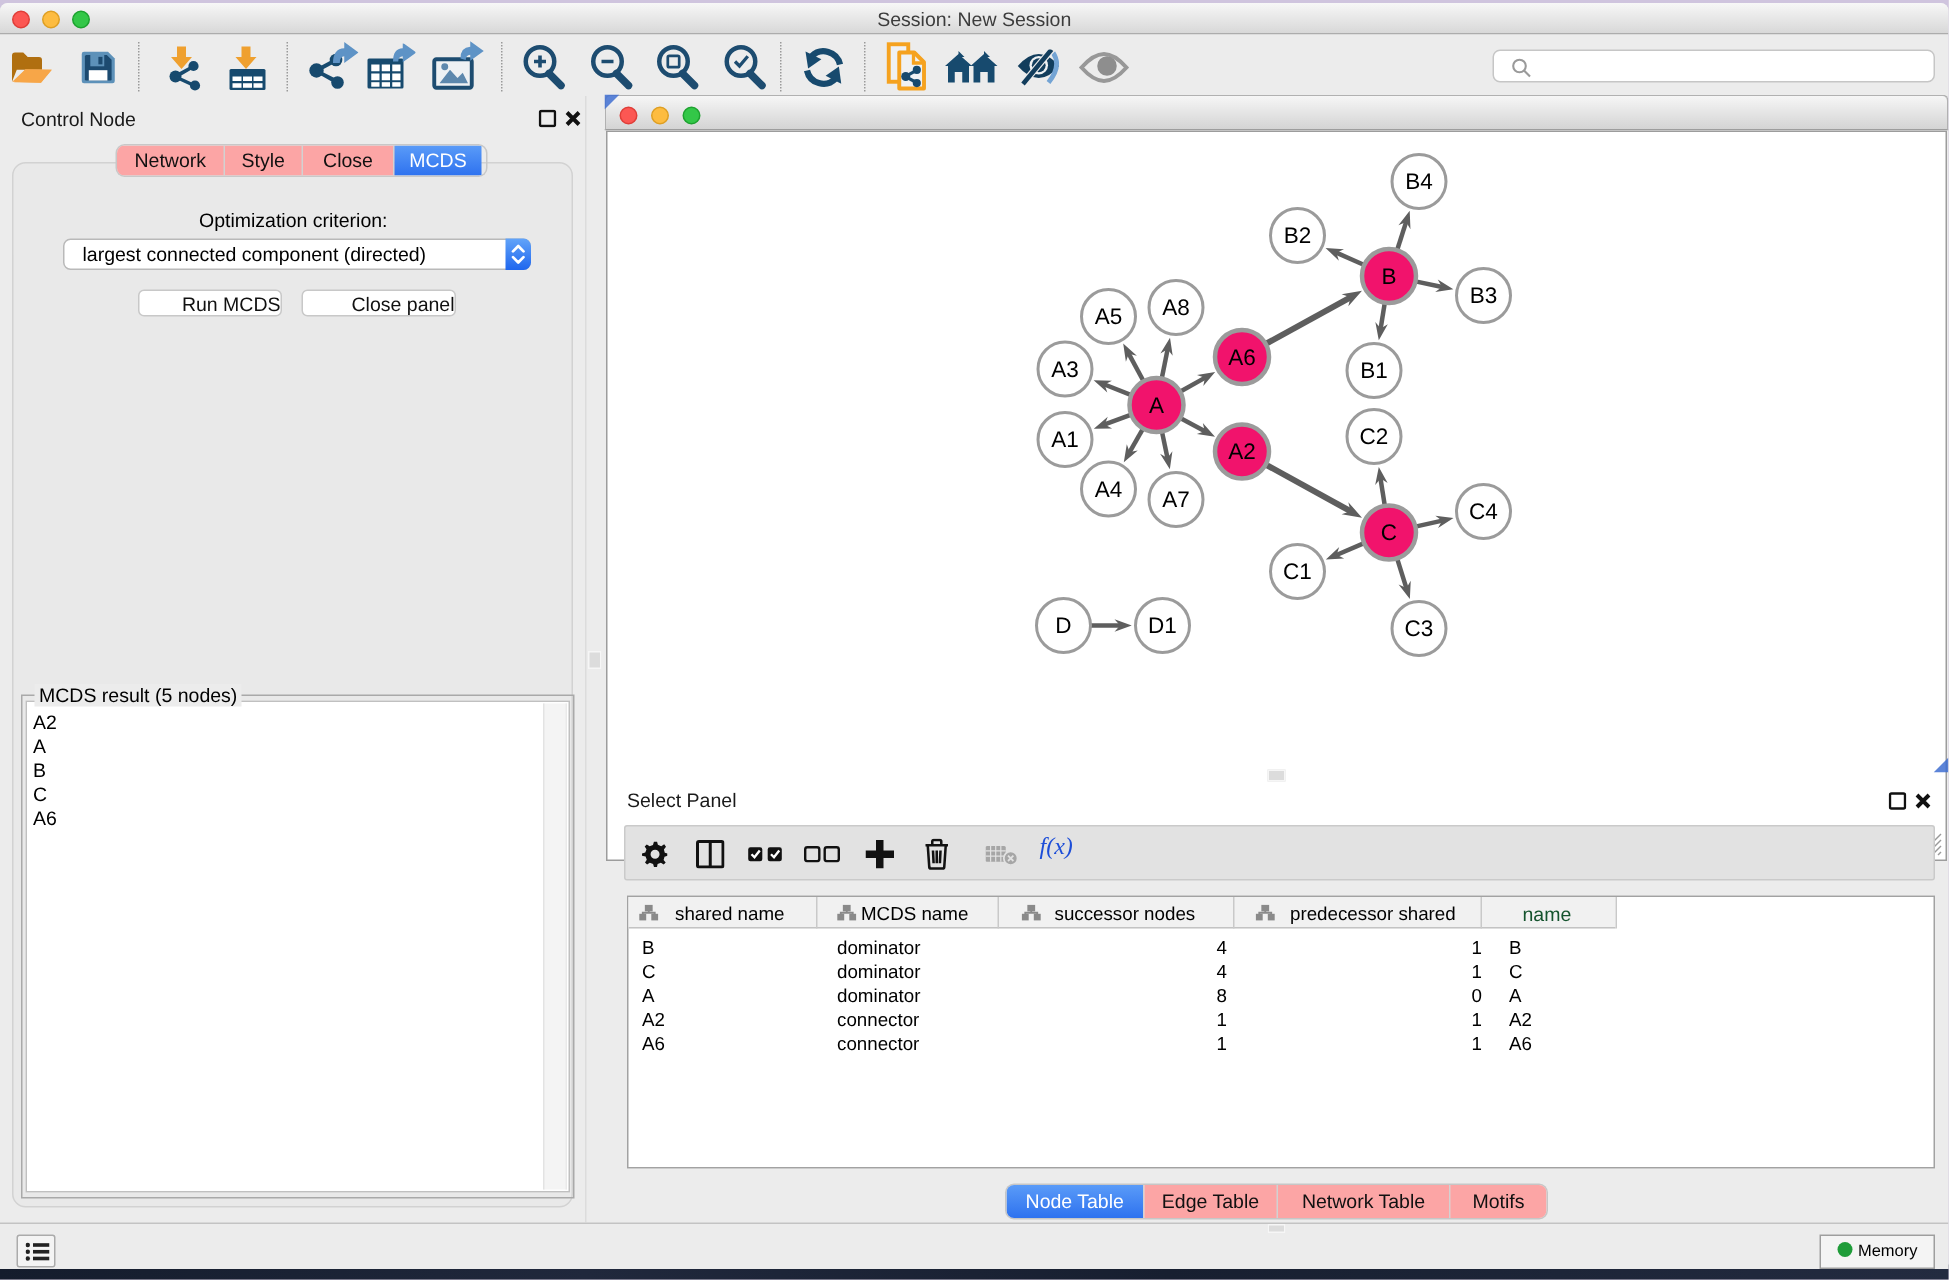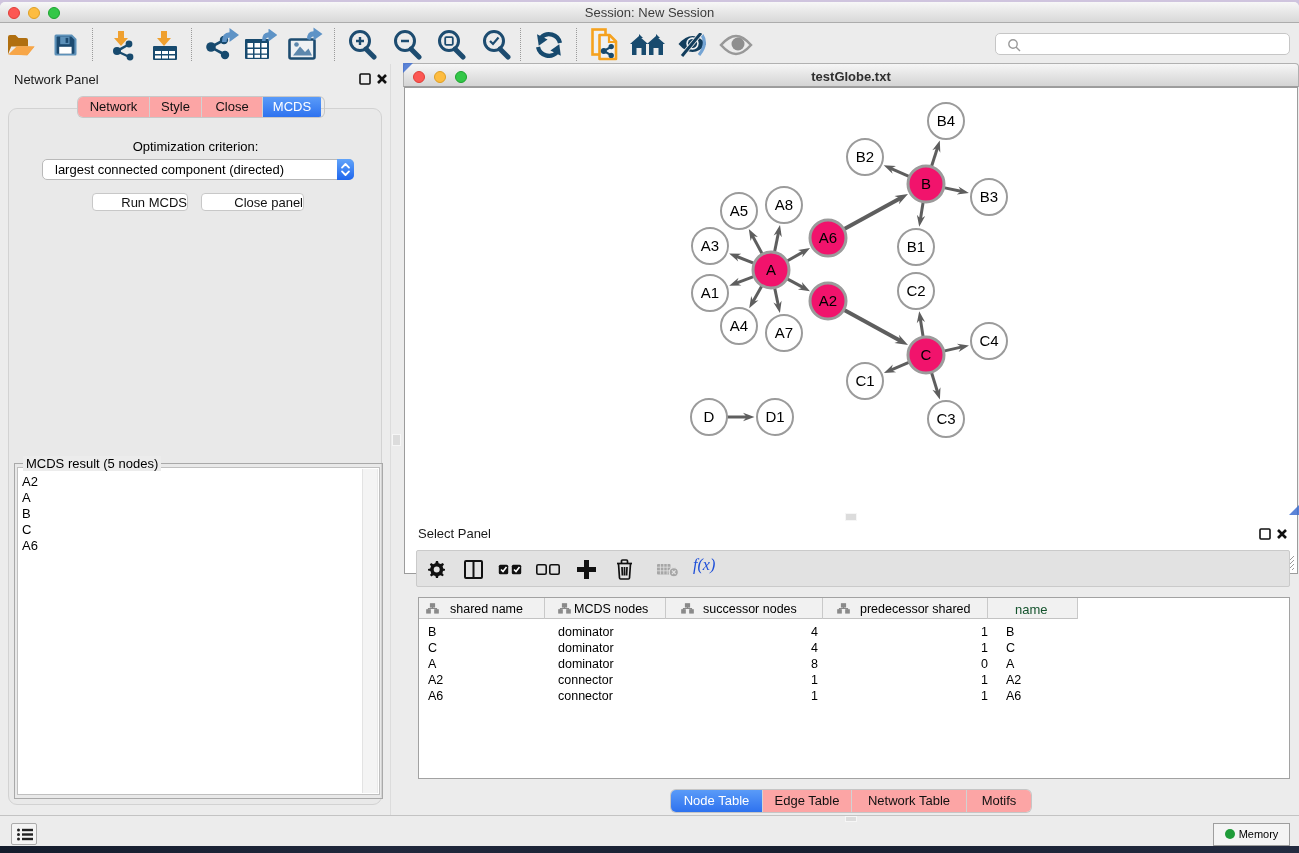--- a/index.html
+++ b/index.html
@@ -176,21 +176,21 @@
 </svg>
 <div id="searchbox">
         <svg class="abs" style="left:11px;top:4px" width="14" height="14" viewBox="0 0 14 14">
           <circle cx="6" cy="6" r="4.2" fill="none" stroke="#9a9a9a" stroke-width="1.4"></circle>
           <path d="M9 9 L13 13" stroke="#9a9a9a" stroke-width="1.4"></path>
         </svg>
       </div>
 </div>
 
 <div id="cp-box"></div>
-<div id="cp-title">Network Panel</div>
+<div id="cp-title">Control Node</div>
 <svg class="abs" style="left:359px;top:71px" width="12" height="12" viewBox="0 0 12 12">
       <rect x="1" y="1" width="10" height="10" fill="none" stroke="#111" stroke-width="1.6" rx="1"></rect>
     </svg>
 <svg class="abs" style="left:376px;top:71px" width="12" height="12" viewBox="0 0 12 12">
       <path d="M2 2 L10 10 M10 2 L2 10" stroke="#111" stroke-width="2.6"></path>
     </svg>
 <div class="tabs" style="left:78px;top:95px;width:246px">
  <div class="tab" style="width:72px">Network</div>
  <div class="tab" style="width:52px">Style</div>
  <div class="tab" style="width:61px">Close</div>
@@ -231,21 +231,20 @@
         </svg>
  </div>
  <div id="memorybtn"><span style="display:inline-block;width:10px;height:10px;border-radius:50%;background:#1f9c39;vertical-align:-1px;margin-right:4px"></span>Memory</div>
 </div>
 
 <div class="abs" style="left:403px;top:61px;width:896px;height:451px">
  <div class="abs" style="left:0;top:0;width:896px;height:24px;background:linear-gradient(#f6f6f6,#d4d4d4);border:1px solid #b1b1b1;border-bottom:1px solid #9d9d9d;border-radius:4px 4px 0 0">
   <div class="tl abs" style="left:9px;top:6.5px;width:12px;height:12px;border-radius:50%;background:#fc5753;border:0.5px solid #df3e38"></div>
   <div class="tl abs" style="left:30px;top:6.5px;width:12px;height:12px;border-radius:50%;background:#fdbc40;border:0.5px solid #de9f23"></div>
   <div class="tl abs" style="left:51px;top:6.5px;width:12px;height:12px;border-radius:50%;background:#33c748;border:0.5px solid #1da22f"></div>
-  <div class="abs" style="left:0;top:5px;width:100%;text-align:center;font-size:13px;font-weight:bold;color:#2f2f2f">testGlobe.txt</div>
  </div>
  <svg class="abs" style="left:0;top:0" width="10" height="10" viewBox="0 0 10 10">
         <path d="M0 0 L10 0 L0 10 Z" fill="#3f6fd1" opacity="0.85"></path>
       </svg>
  <div class="abs" style="left:1px;top:24px;width:894px;height:487px;background:#fff;border:1px solid #9c9c9c">
   <svg width="893" height="426" style="position:absolute;left:-1px;top:-2px" font-family="Liberation Sans, sans-serif">
           <line x1="358.4" y1="168.2" x2="348.1" y2="149.1" stroke="#5e5e5e" stroke-width="3.0"></line>
 <polygon points="344.8,143.0 353.9,151.1 348.5,149.9 346.6,155.1" fill="#5e5e5e"></polygon>
 <line x1="370.5" y1="166.3" x2="374.6" y2="145.9" stroke="#5e5e5e" stroke-width="3.0"></line>
 <polygon points="376.0,139.1 377.8,151.2 374.4,146.8 369.6,149.6" fill="#5e5e5e"></polygon>
@@ -409,21 +408,21 @@
       </svg>
 <div class="abs" style="left:31px;top:4px;font-size:12.5px;color:#000">shared name</div>
 <svg class="abs" style="left:139px;top:5px" width="13" height="11" viewBox="0 0 13 11">
         <g fill="none" stroke="#8a8a8a" stroke-width="1.2">
           <rect x="4.5" y="0.8" width="4" height="3.2" fill="#8a8a8a"></rect>
           <rect x="0.8" y="6.8" width="3.4" height="3.2" fill="#8a8a8a"></rect>
           <rect x="8.8" y="6.8" width="3.4" height="3.2" fill="#8a8a8a"></rect>
           <path d="M6.5 4 L6.5 5.5 M2.5 6.8 L2.5 5.5 L10.5 5.5 L10.5 6.8"></path>
         </g>
       </svg>
-<div class="abs" style="left:155px;top:4px;font-size:12.5px;color:#000">MCDS nodes</div>
+<div class="abs" style="left:155px;top:4px;font-size:12.5px;color:#000">MCDS name</div>
 <svg class="abs" style="left:262px;top:5px" width="13" height="11" viewBox="0 0 13 11">
         <g fill="none" stroke="#8a8a8a" stroke-width="1.2">
           <rect x="4.5" y="0.8" width="4" height="3.2" fill="#8a8a8a"></rect>
           <rect x="0.8" y="6.8" width="3.4" height="3.2" fill="#8a8a8a"></rect>
           <rect x="8.8" y="6.8" width="3.4" height="3.2" fill="#8a8a8a"></rect>
           <path d="M6.5 4 L6.5 5.5 M2.5 6.8 L2.5 5.5 L10.5 5.5 L10.5 6.8"></path>
         </g>
       </svg>
 <div class="abs" style="left:284px;top:4px;font-size:12.5px;color:#000">successor nodes</div>
 <svg class="abs" style="left:418px;top:5px" width="13" height="11" viewBox="0 0 13 11">

